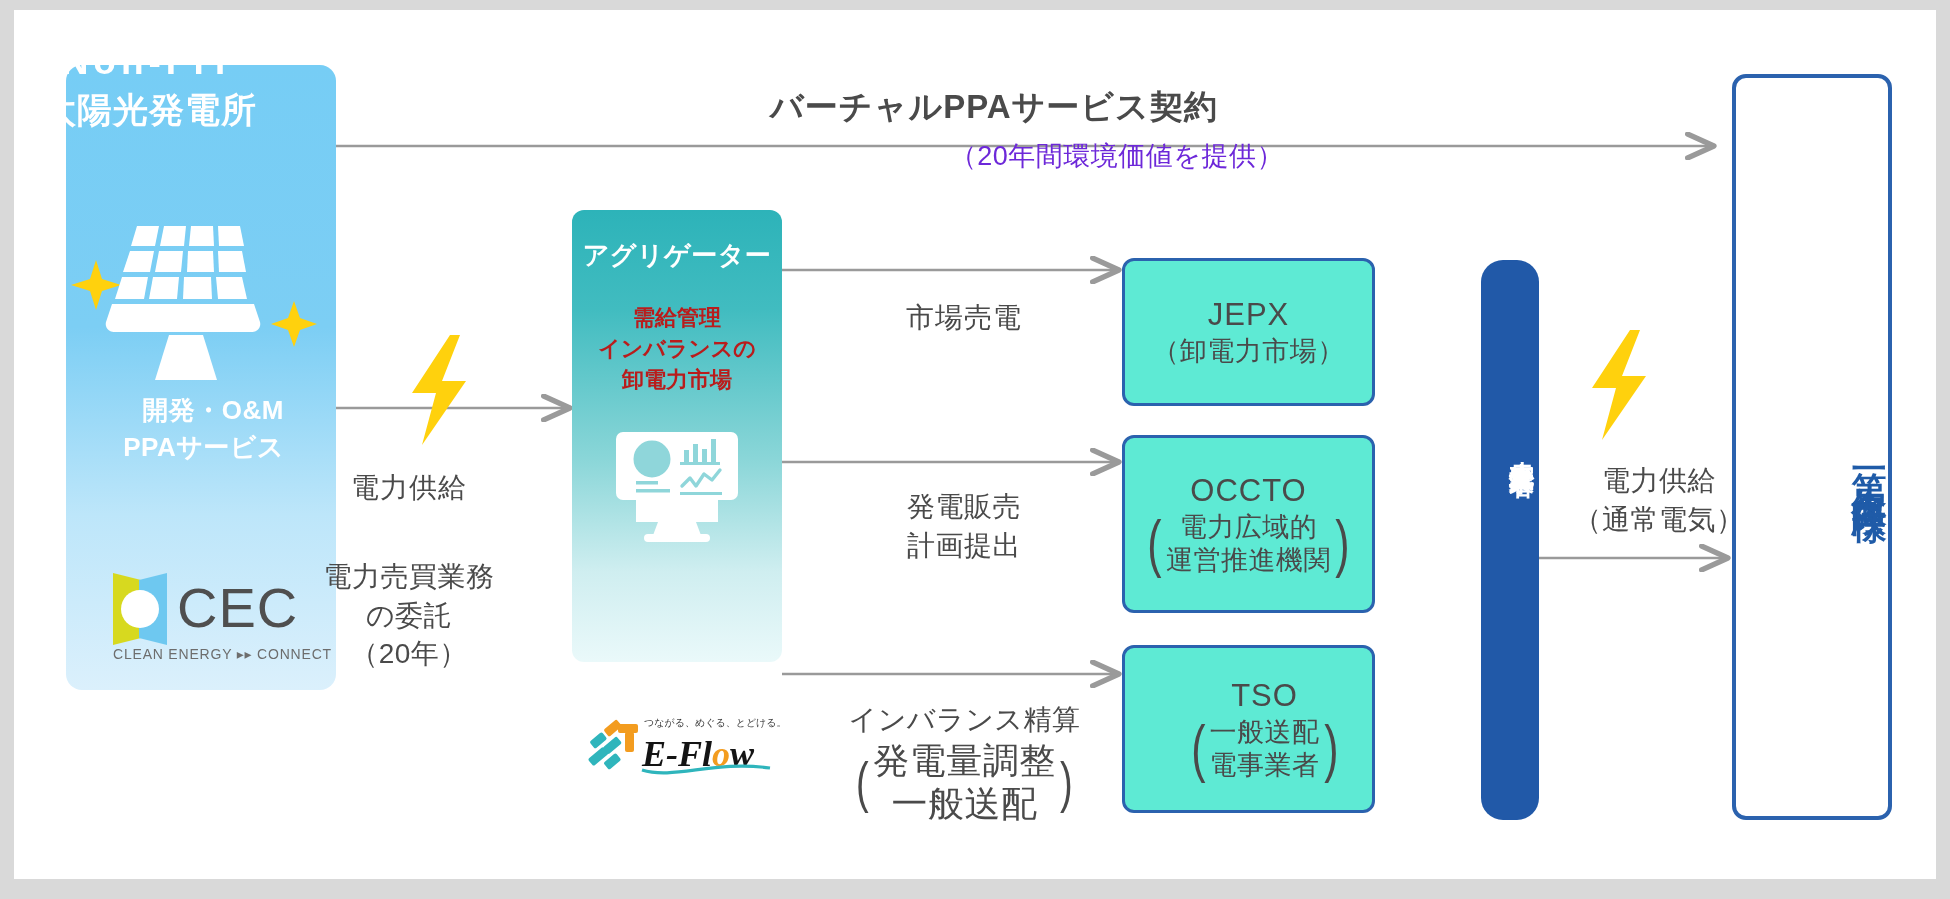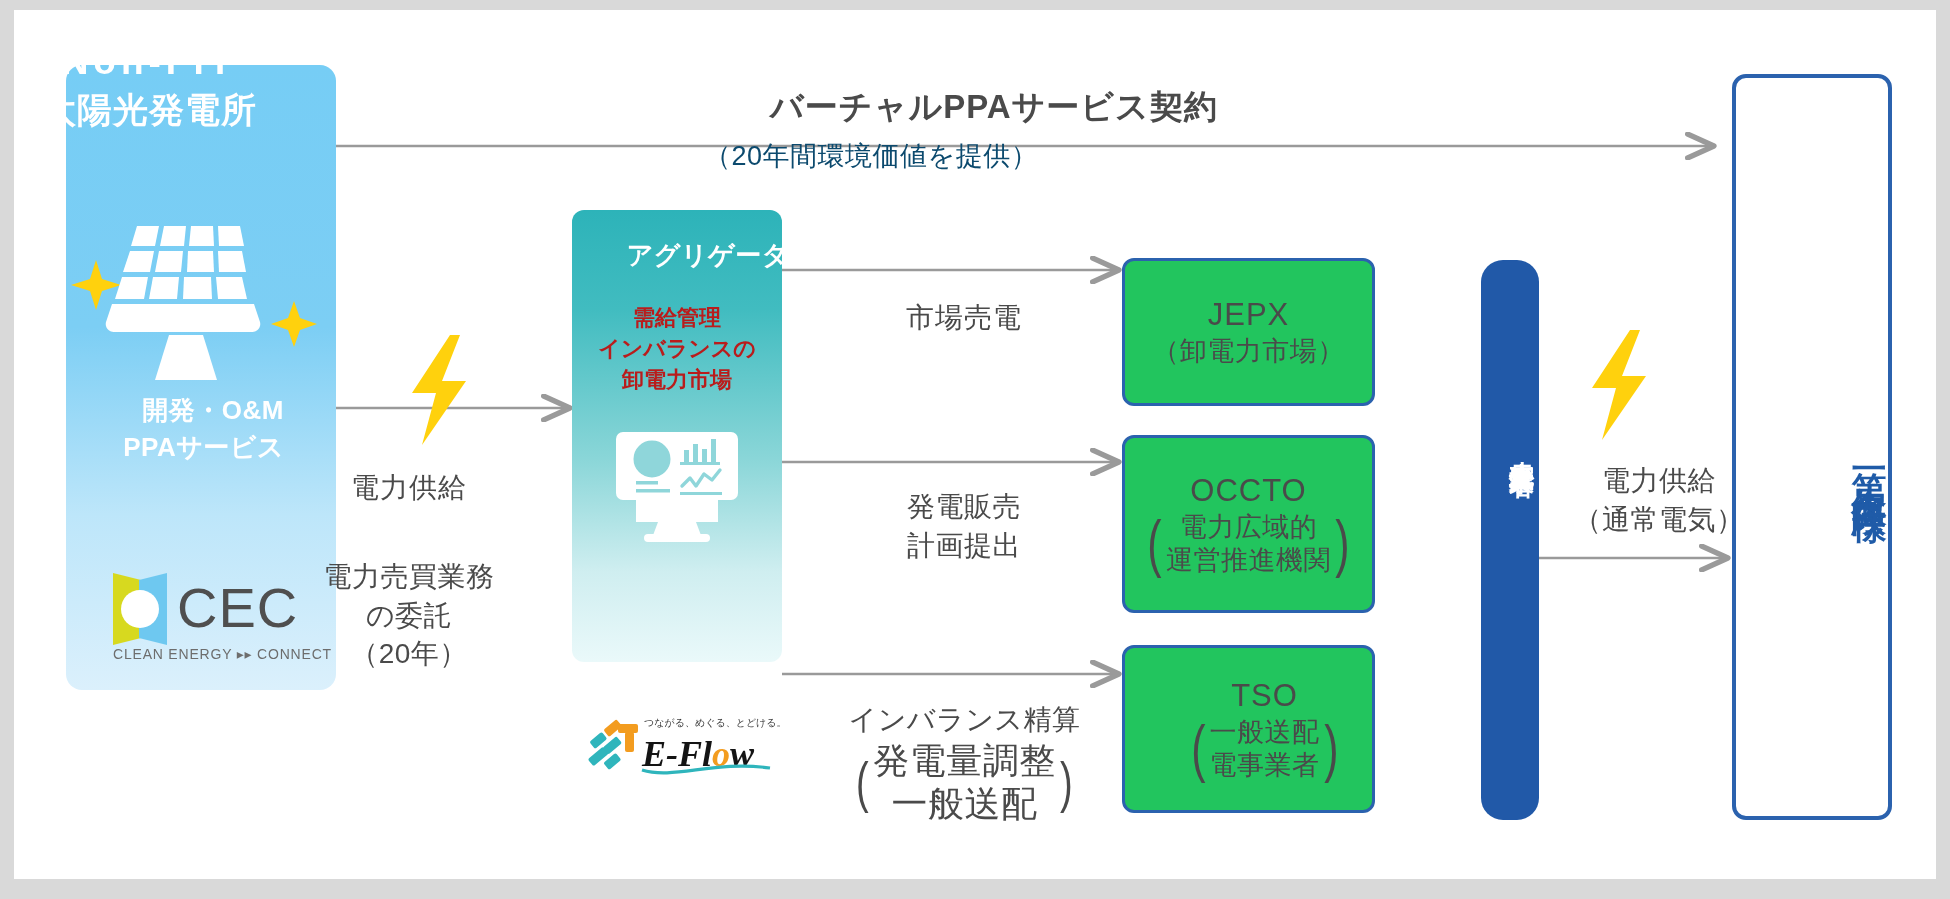--- a/index.html
+++ b/index.html
@@ -20,28 +20,28 @@
 
   
   #solar-icon{left:52px;top:195px;width:270px;height:180px;}
   
   #cec-logo{left:75px;top:545px;width:225px;height:110px;}
 
   
   #agg-card{left:558px;top:200px;width:210px;height:452px;border-radius:12px;
     background:linear-gradient(180deg,#2db3b9 0%,#41bcc0 22%,#8ad6d8 55%,#cfeef0 80%,#eaf9fa 100%);}
   #agg-title{left:558px;top:228px;width:210px;text-align:center;color:#ffffff;
-    font-size:26px;font-weight:700;letter-spacing:0.5px;padding-left:44px;}
+    font-size:26px;font-weight:700;letter-spacing:0.5px;}
   #agg-sub{left:558px;top:292px;width:210px;text-align:center;color:#b91c1c;
     font-size:22px;font-weight:700;line-height:1.42;}
   #monitor-icon{left:600px;top:420px;width:126px;height:112px;}
   #eflow-logo{left:570px;top:700px;width:190px;height:66px;}
 
   
-  .obox{border:3px solid #2b62ae;border-radius:12px;background:#22c55e;box-sizing:border-box;
+  .obox{border:3px solid #2b62ae;border-radius:12px;background:#5eead4;box-sizing:border-box;
     display:flex;align-items:center;justify-content:center;}
   .obox .inner{text-align:center;color:#4a4a4a;line-height:1.2;}
   .obox .big{font-size:31px;font-weight:500;letter-spacing:1px;display:block;margin-bottom:2px;}
   .paren-wrap{display:flex;align-items:center;justify-content:center;gap:1px;}
   .paren{font-size:63px;font-weight:300;line-height:0.78;color:#4a4a4a;
     transform:scaleX(0.68);display:inline-block;}
   .twoline{font-size:27px;font-weight:500;line-height:1.2;letter-spacing:0.5px;}
   .oneline{font-size:27px;font-weight:500;letter-spacing:0.5px;}
 
   #box-jepx{left:1108px;top:248px;width:253px;height:148px;}
@@ -67,21 +67,21 @@
   #lbl-market{left:845px;top:290px;width:210px;font-size:28px;letter-spacing:1px;}
   #lbl-plan{left:845px;top:478px;width:210px;font-size:28px;line-height:1.38;letter-spacing:0.5px;}
   #lbl-imbal{left:828px;top:692px;width:245px;font-size:28px;line-height:1.32;letter-spacing:0.5px;}
   #lbl-imbal .paren{font-size:56px;}
   #lbl-imbal .twoline{font-size:36px;}
   #lbl-supply2{left:1545px;top:452px;width:200px;font-size:28px;line-height:1.38;letter-spacing:0.5px;}
 
   
   #hdr-title{left:690px;top:75px;width:580px;text-align:center;color:#4a4a4a;
     font-size:33px;font-weight:700;letter-spacing:1px;}
-  #hdr-sub{left:690px;top:128px;width:580px;text-align:left;color:#0c4a6e;
+  #hdr-sub{left:690px;top:128px;width:580px;text-align:right;color:#6d28d9;
     font-size:27px;font-weight:400;letter-spacing:0.5px;}
 
   svg{display:block;overflow:visible;}
 </style>
 </head>
 <body>
 
 <div id="stage">
   <div id="canvas" class="abs">
 

